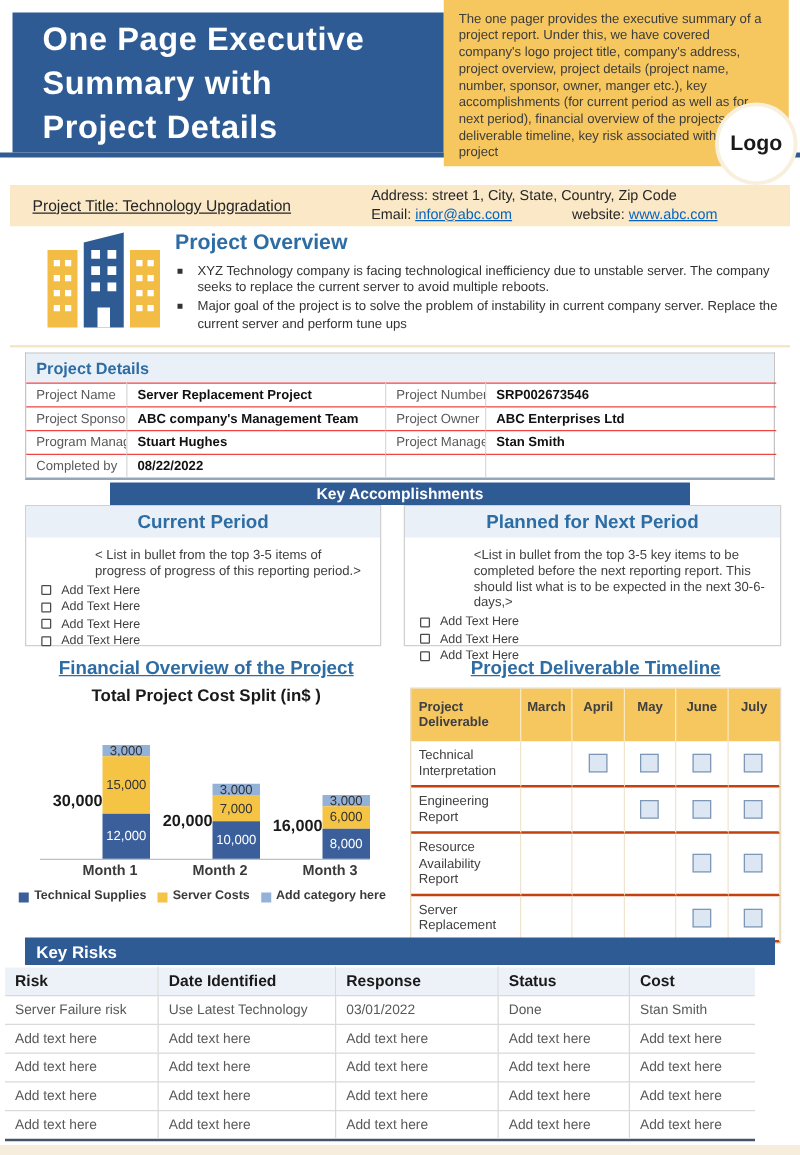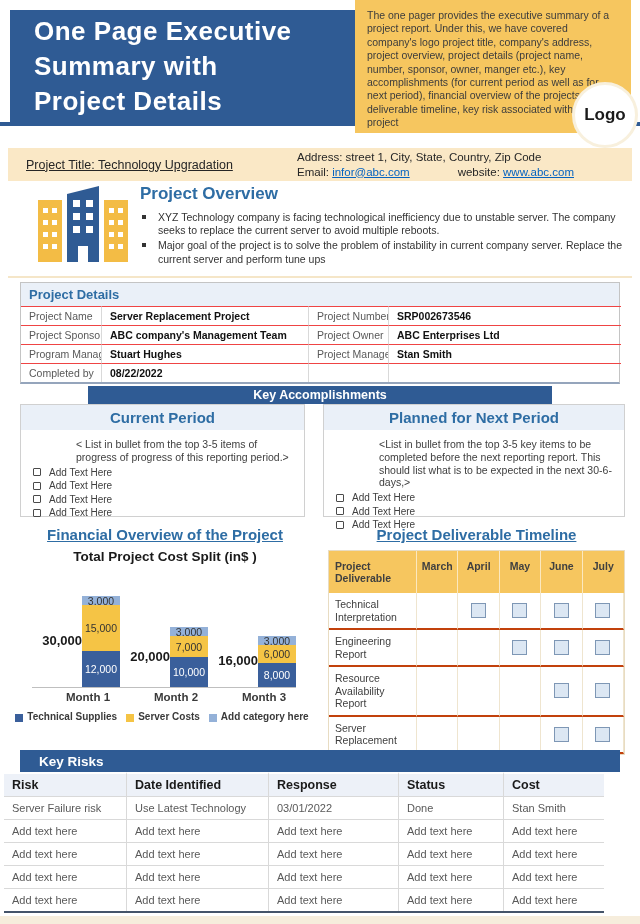--- a/index.html
+++ b/index.html
@@ -76,21 +76,21 @@
   .tl-th{background:#F6C65F;color:#404040;font-weight:bold;font-size:10.5px;text-align:center;
          padding:9px 2px;border-right:1px solid rgba(255,255,255,.6);}
   .tl-th-first{text-align:left;padding-left:6px;}
   .tl-th:nth-child(6){border-right:none;}
   .tl-td{border-bottom:2px solid #c2410c;border-right:1px solid #EFE5CF;min-height:35px;box-sizing:border-box;
          display:flex;align-items:center;justify-content:center;}
   .tl-name{font-size:10.5px;line-height:12.5px;color:#404040;justify-content:flex-start;padding:5px 4px 5px 6px;}
   .tl-checkbox{width:15px;height:15px;background:#DCE7F3;border:1.5px solid #7E97B5;box-sizing:border-box;}
   
   .kr-bar{position:absolute;left:20px;top:750px;width:600px;height:22px;background:#2F5B94;color:#fff;
-          font-weight:bold;font-size:13.5px;display:flex;align-items:center;padding-left:19px;box-sizing:border-box;}
+          font-weight:bold;font-size:13.5px;display:flex;align-items:center;padding-left:9px;box-sizing:border-box;}
   .kr-table{position:absolute;left:4px;top:772px;width:600px;display:grid;
             grid-template-columns:123px 142px 130px 105px 100px;border-bottom:2px solid #44546A;background:#fff;}
   .kr-th{background:#EDF1F8;color:#1a1a1a;font-weight:bold;font-size:12.5px;padding:4px 8px;
          border-top:2px solid #fff;border-right:1px solid #D9D9D9;box-sizing:border-box;}
   .kr-th:nth-child(5){border-right:none;}
   .kr-td{font-size:11px;color:#595959;padding:5px 8px;border-top:1px solid #D9D9D9;
          border-right:1px solid #D9D9D9;box-sizing:border-box;white-space:nowrap;overflow:hidden;}
   .kr-td.last{border-right:none;}
   .bottom-strip{position:absolute;left:0;top:916px;width:640px;height:8px;background:#F6EDDC;}
 </style>

